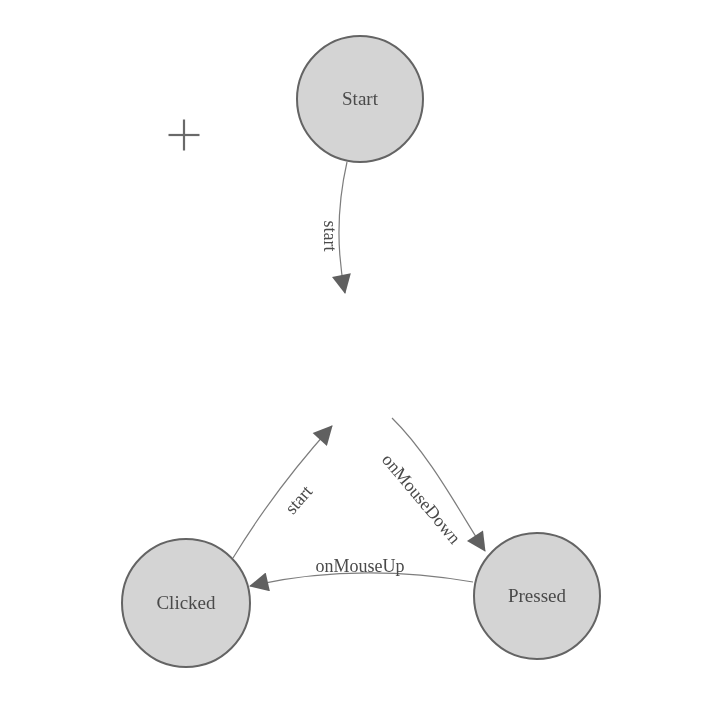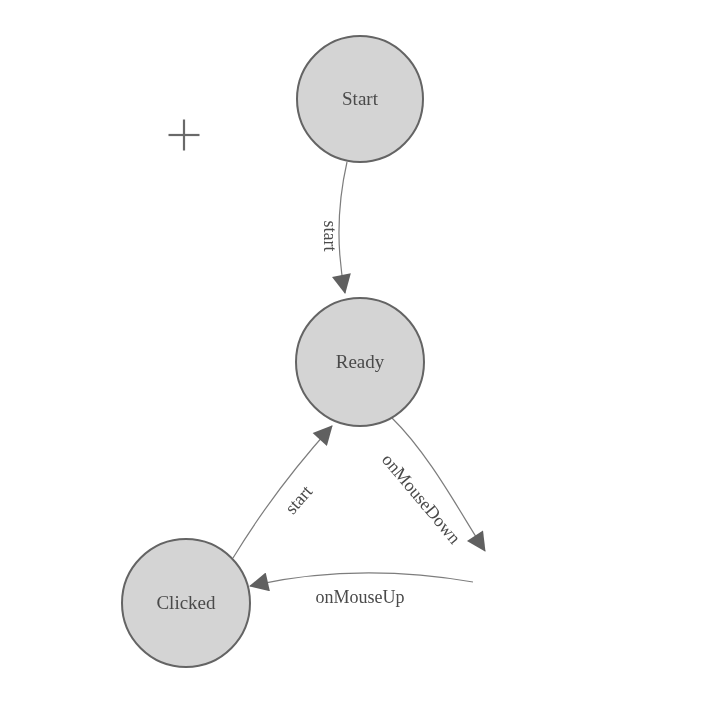--- a/index.html
+++ b/index.html
@@ -79,30 +79,30 @@
     <g>
       <line class="crosshair" x1="168.5" y1="135" x2="199.5" y2="135"></line>
       <line class="crosshair" x1="184" y1="119.5" x2="184" y2="150.5"></line>
     </g>
   </svg>
 
   <div class="node" style="left:296px; top:35px; width:128px; height:128px;">
     <span class="node-label">Start</span>
   </div>
 
-  <div class="node" style="left:295px; top:297px; width:130px; height:130px;">
-    <span class="node-label">Ready</span>
-  </div>
 
   <div class="node" style="left:121px; top:538px; width:130px; height:130px;">
     <span class="node-label">Clicked</span>
   </div>
 
+  <div class="node" style="left:473px; top:532px; width:128px; height:128px;">
+    <span class="node-label">Pressed</span>
+  </div>
 
   <div class="edge-label" style="left:329px; top:236px; transform: translate(-50%,-50%) rotate(90deg);">start</div>
 
   <div class="edge-label" style="left:421px; top:499px; transform: translate(-50%,-50%) rotate(50deg);">onMouseDown</div>
 
-  <div class="edge-label" style="left:360px; top:566px; transform: translate(-50%,-50%); margin-top: 31px;">onMouseUp</div>
+  <div class="edge-label" style="left:360px; top:566px; transform: translate(-50%,-50%);">onMouseUp</div>
 
   <div class="edge-label" style="left:299px; top:500px; transform: translate(-50%,-50%) rotate(-49deg);">start</div>
 
 </div>
 
 </body></html>

